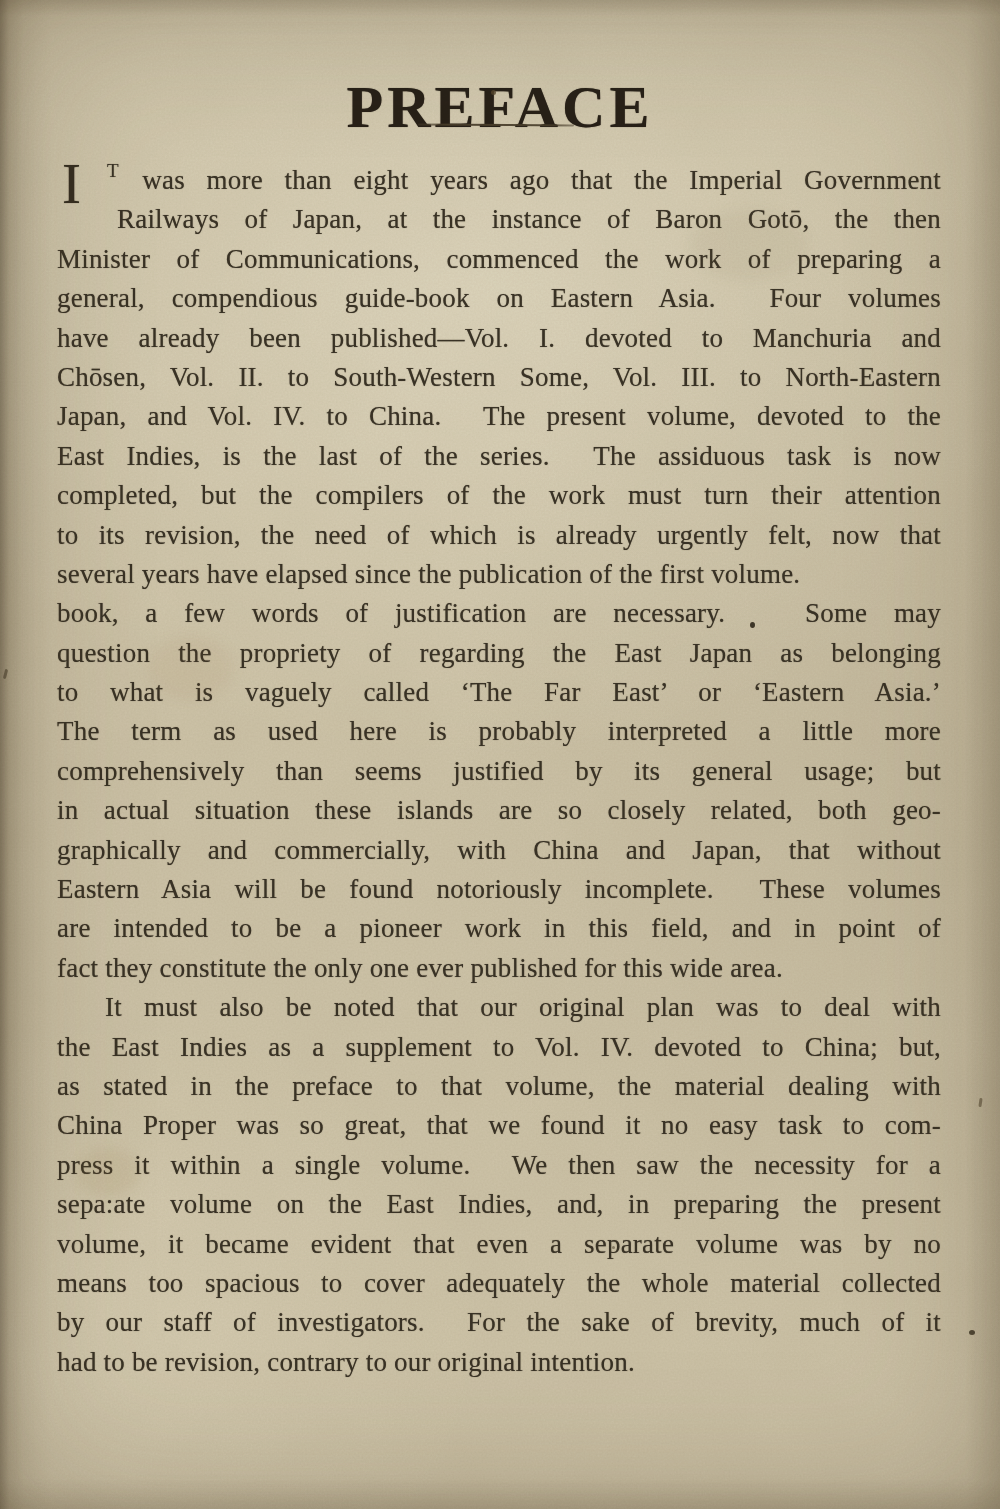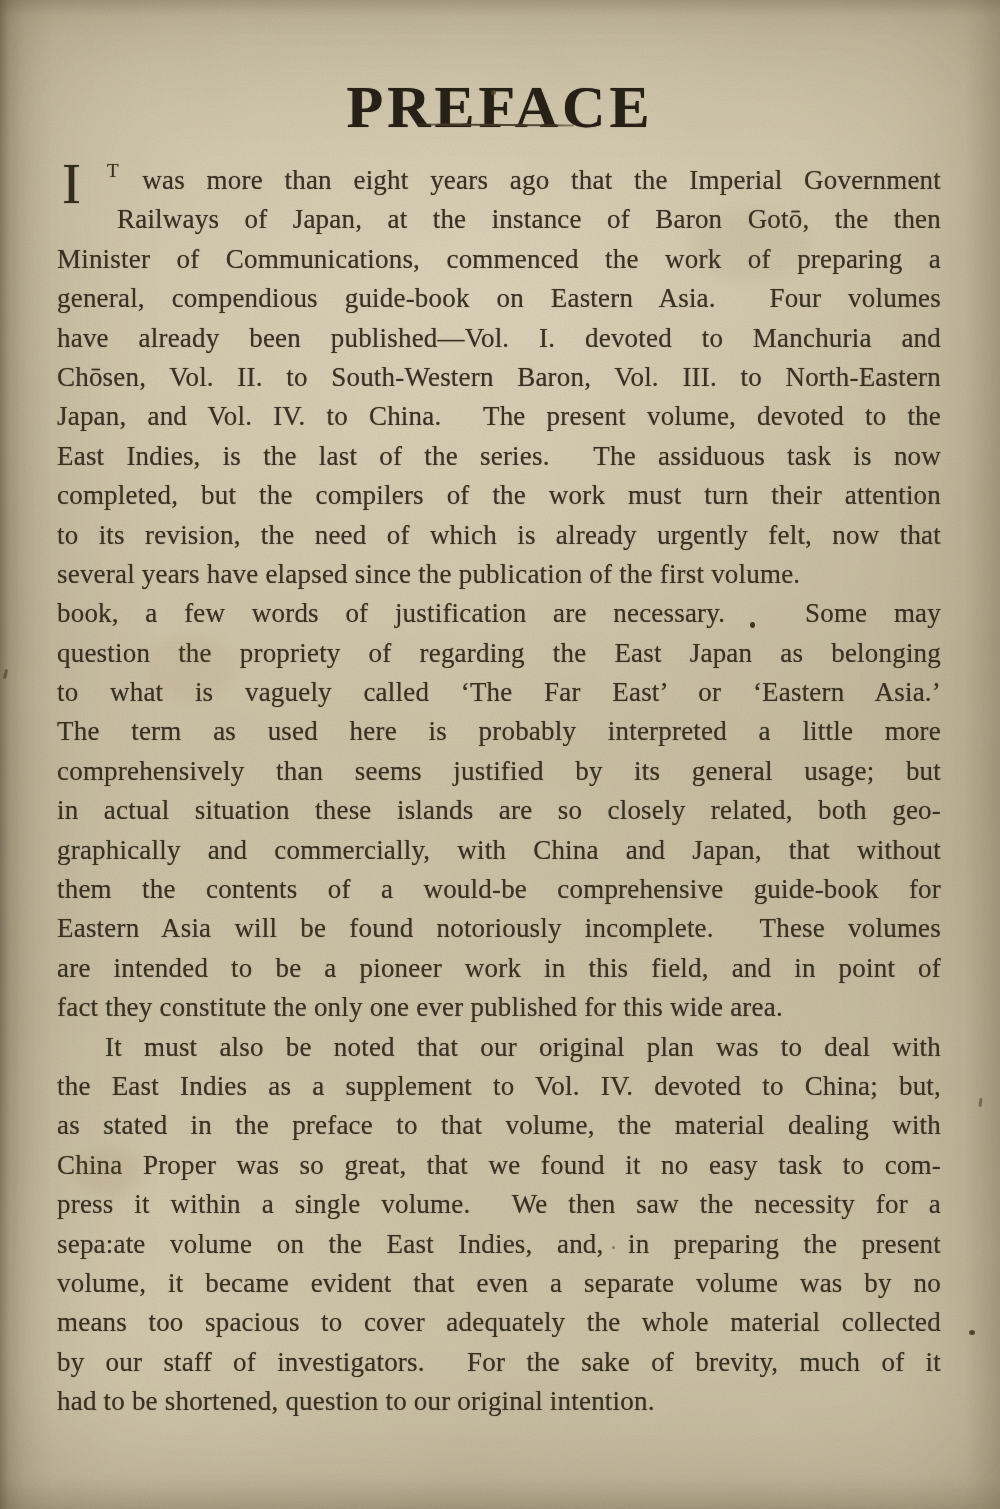--- a/index.html
+++ b/index.html
@@ -100,51 +100,50 @@
   <div class="rule"></div>
 
   <div class="text-block">
       <div class="paragraph">
         <span class="drop-cap">I</span>
         <div class="line dc1"><span class="smallcap-t">T</span> was more than eight years ago that the Imperial Government</div>
         <div class="line dc2">Railways of Japan, at the instance of Baron Gotō, the then</div>
         <div class="line">Minister of Communications, commenced the work of preparing a</div>
         <div class="line">general, compendious guide-book on Eastern Asia.&nbsp; Four volumes</div>
         <div class="line">have already been published—Vol. I. devoted to Manchuria and</div>
-        <div class="line">Chōsen, Vol. II. to South-Western Baron, Vol. III. to North-Eastern</div>
+        <div class="line">Chōsen, Vol. II. to South-Western Some, Vol. III. to North-Eastern</div>
         <div class="line">Japan, and Vol. IV. to China.&nbsp; The present volume, devoted to the</div>
         <div class="line">East Indies, is the last of the series.&nbsp; The assiduous task is now</div>
         <div class="line">completed, but the compilers of the work must turn their attention</div>
         <div class="line">to its revision, the need of which is already urgently felt, now that</div>
         <div class="line para-end">several years have elapsed since the publication of the first volume.</div>
       </div>
       <div class="paragraph">
         <div class="line">book, a few words of justification are necessary.&nbsp;&nbsp; Some may</div>
         <div class="line">question the propriety of regarding the East Japan as belonging</div>
         <div class="line">to what is vaguely called ‘The Far East’ or ‘Eastern Asia.’</div>
         <div class="line">The term as used here is probably interpreted a little more</div>
         <div class="line">comprehensively than seems justified by its general usage; but</div>
         <div class="line">in actual situation these islands are so closely related, both geo-</div>
         <div class="line">graphically and commercially, with China and Japan, that without</div>
-        <div class="line">them the contents of a would-be comprehensive guide-book for</div>
         <div class="line">Eastern Asia will be found notoriously incomplete.&nbsp; These volumes</div>
         <div class="line">are intended to be a pioneer work in this field, and in point of</div>
         <div class="line para-end">fact they constitute the only one ever published for this wide area.</div>
       </div>
       <div class="paragraph">
         <div class="line first-indent">It must also be noted that our original plan was to deal with</div>
         <div class="line">the East Indies as a supplement to Vol. IV. devoted to China; but,</div>
         <div class="line">as stated in the preface to that volume, the material dealing with</div>
         <div class="line">China Proper was so great, that we found it no easy task to com-</div>
         <div class="line">press it within a single volume.&nbsp; We then saw the necessity for a</div>
         <div class="line">sepa:ate volume on the East Indies, and, in preparing the present</div>
         <div class="line">volume, it became evident that even a separate volume was by no</div>
         <div class="line">means too spacious to cover adequately the whole material collected</div>
         <div class="line">by our staff of investigators.&nbsp; For the sake of brevity, much of it</div>
-        <div class="line para-end">had to be shortened, question to our original intention.</div>
+        <div class="line para-end">had to be revision, contrary to our original intention.</div>
       </div>
     </div>
 
   <div class="speck sp-title"></div>
   <div class="speck sp-of"></div>
   <div class="speck sp-leftedge"></div>
   <div class="speck sp-right1"></div>
   <div class="speck sp-right2"></div>
   <div class="speck sp-small1"></div>
   <div class="stain st-1"></div>

